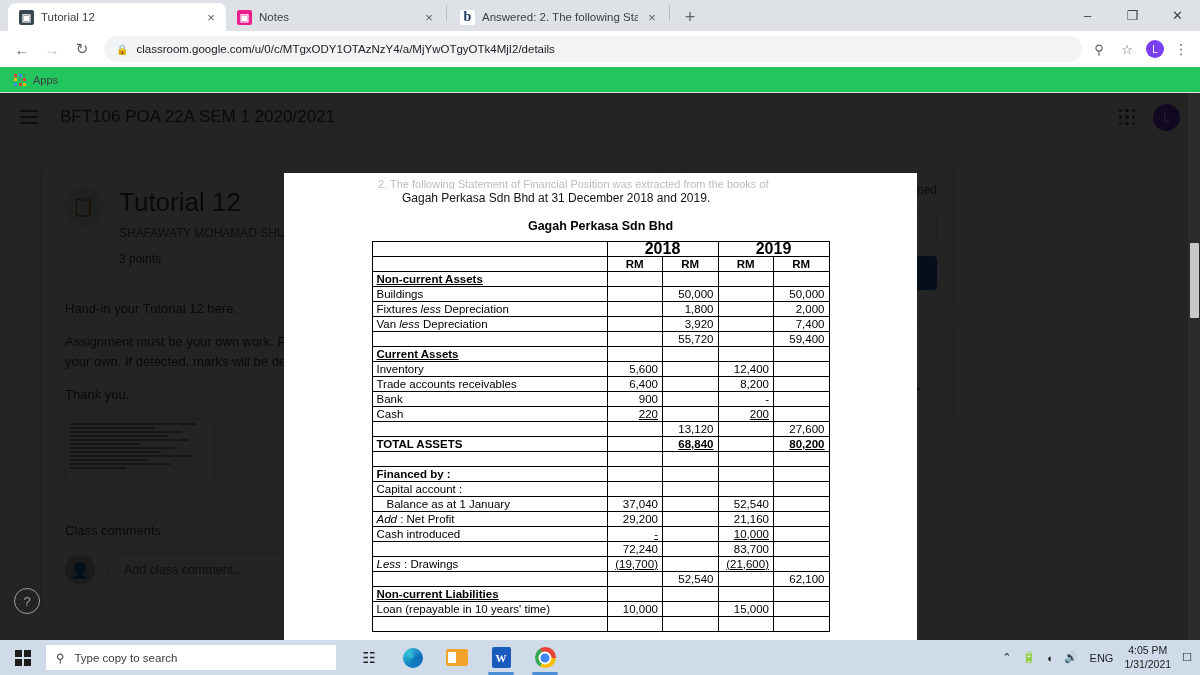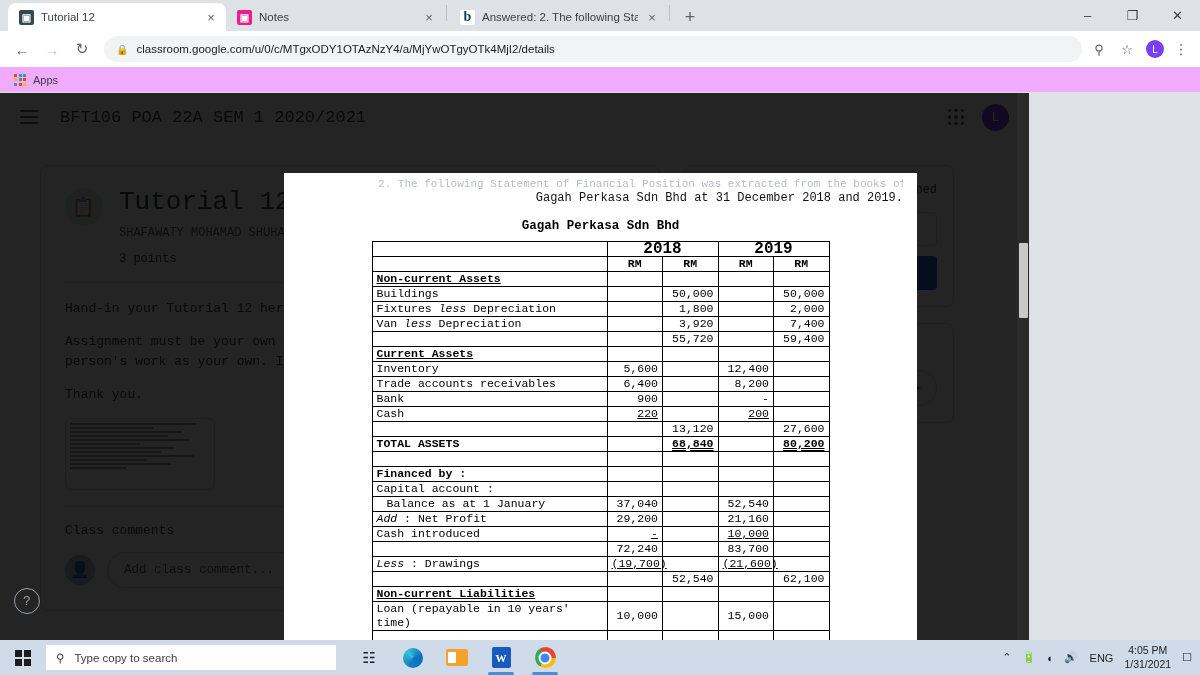--- a/index.html
+++ b/index.html
@@ -58,29 +58,29 @@
     margin: 0 6px; font-size: 11.5px; color:#202124;
   }
   .lock { font-size:10px; color:#5f6368; }
   .omni-right { display:flex; align-items:center; gap:10px; padding-right:4px;}
   .tb-icon { color:#5f6368; font-size:13px; width:18px; text-align:center; }
   .avatar-sm { width:18px; height:18px; border-radius:50%; background:#7b3ff2;
                color:#fff; font-size:10px; display:flex; align-items:center;
                justify-content:center; }
   .kebab { color:#5f6368; font-size:14px; letter-spacing:0; width:14px; text-align:center;}
 
-  .bookmarkbar { height:26px; background:#f0abfc; display:flex; align-items:center;
+  .bookmarkbar { height:26px; background:#22c55e; display:flex; align-items:center;
                  padding-left:14px; gap:7px; border-bottom:1px solid #e0e0e0; }
   .apps-grid { display:grid; grid-template-columns: repeat(3, 3px);
                grid-template-rows: repeat(3, 3px); gap:1.5px; }
   .apps-grid i { display:block; width:3px; height:3px; }
   .bm-label { font-size:11px; color:#3c4043; }
 
   
-  .pagearea { position:relative; width:1029px; height:547px; background:#222; overflow:hidden;font-family:Liberation Mono, monospace;}
+  .pagearea { position:relative; width:1200px; height:547px; background:#222; overflow:hidden;}
   .classroom { position:absolute; inset:0; background:#fff; filter: brightness(0.14); }
 
   .cr-appbar { height:48px; background:#fff; display:flex; align-items:center;
                padding: 0 20px; justify-content:space-between; }
   .cr-left { display:flex; align-items:center; gap:22px; }
   .hamb { width:18px; display:flex; flex-direction:column; gap:4px; }
   .hamb b { display:block; height:2px; background:#5f6368; border-radius:1px; }
   .cr-title { font-size:17px; color:#3c4043; }
   .cr-right { display:flex; align-items:center; gap:18px; }
   .grid9 { display:grid; grid-template-columns: repeat(3,3.5px);
@@ -140,21 +140,21 @@
   .doc-overlay {
     position:absolute; left:284px; top:80px; width:633px; height:560px;
     background:#fff; z-index:3; overflow:hidden;
     padding: 6px 0 0 0;
   }
   .doc-inner { padding: 0 14px; }
   .doc-cut {
     font-size:11px; color:#b9bcc0; white-space:nowrap; overflow:hidden;
     height:10px; line-height:10px; margin-left:80px;
   }
-  .doc-line1 { font-size:12px; color:#111; margin: 2px 0 0 104px; text-align: right; }
+  .doc-line1 { font-size:12px; color:#111; margin: 2px 0 0 104px; }
   .doc-ttl { text-align:center; font-size:12.5px; font-weight:bold; color:#000;
              margin-top:14px; line-height:1.25; }
 
   table.fin { border-collapse:collapse; margin: 6px auto 0 auto; width:457px;
               font-size:11.5px; color:#000; table-layout:fixed; }
   table.fin td, table.fin th { border:1px solid #000; height:15px; padding:0 4px;
                                line-height:14px; vertical-align:middle; }
   .c-desc { width:235px; text-align:left; }
   .c-num  { width:55.5px; text-align:right; }
   .yr { text-align:center; font-weight:bold; font-size:16px; }

